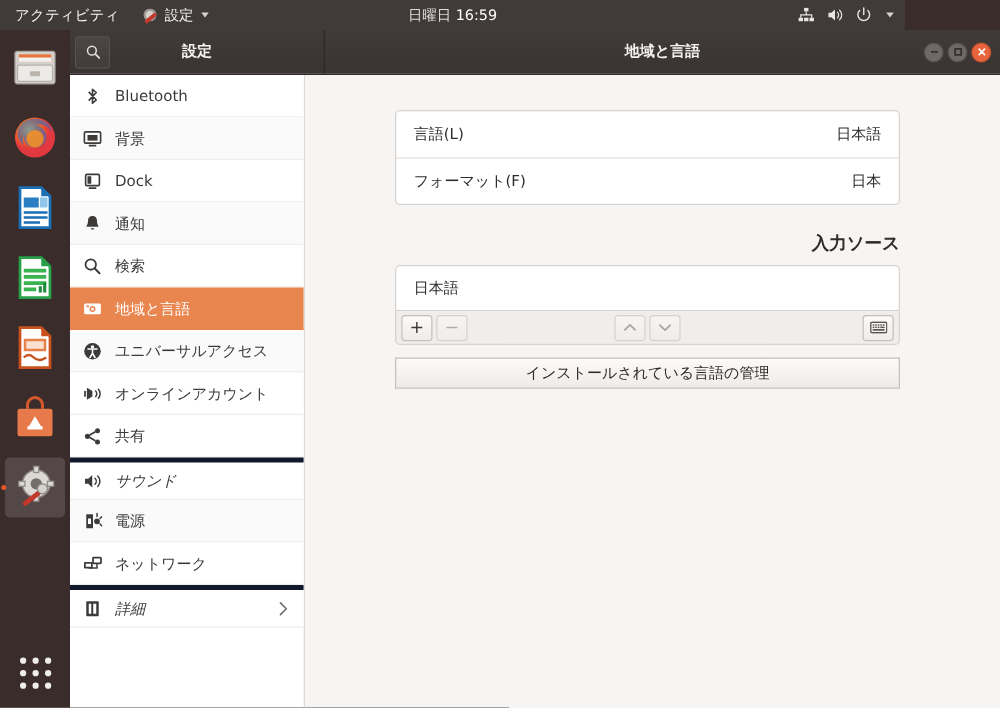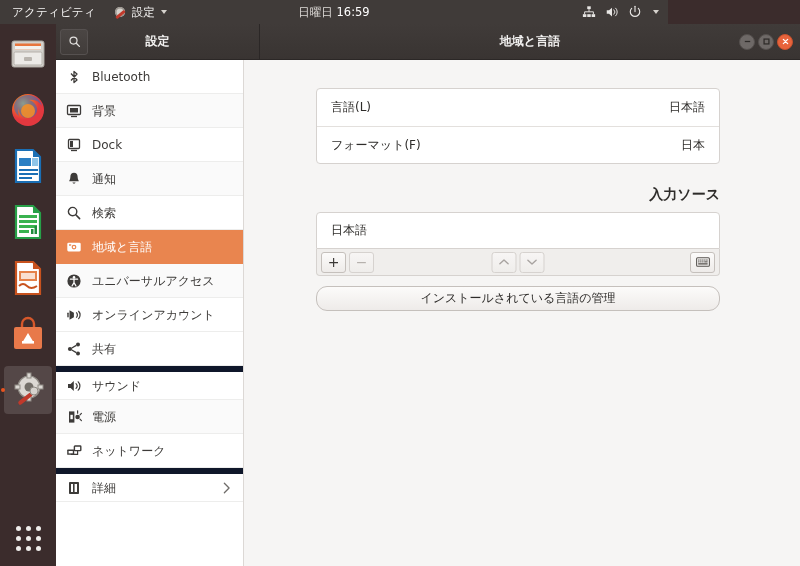--- a/index.html
+++ b/index.html
@@ -6,21 +6,21 @@
   html, body {
     width: 800px; height: 566px;
     font-family: "DejaVu Sans", "Liberation Sans", sans-serif;
     overflow: hidden;
     background: #3b2c2c;
   }
   #screen { position: relative; width: 800px; height: 566px; }
 
   
   #topbar {
-    position: absolute; top: 0; left: 0; width: 668px; height: 24px;
+    position: absolute; top: 0; left: 0; width: 724px; height: 24px;
     background: #403b39;
     display: flex; align-items: center;
     color: #f2f1f0; font-size: 11.5px;
   }
   .tb-activities { padding: 0 10px 0 12px; color: #f6f5f4; letter-spacing: .2px; }
   .tb-appmenu { display: flex; align-items: center; gap: 4px; padding: 0 8px; }
   .tb-appicon {
     width: 14px; height: 14px; position: relative; display: inline-block;
   }
   .tb-appicon .gear {
@@ -142,21 +142,21 @@
     height: 34px; display: flex; align-items: center;
     padding-left: 10px; gap: 10px;
     font-size: 12px; color: #3d3b39;
     border-bottom: 1px solid #ededec;
     background: #ffffff; position: relative;
   }
   .side-item.alt { background: #fafafa; }
   .side-item.selected {
     background: #e9854f; color: #ffffff; border-bottom-color: #e9854f;
   }
-  .side-item.groupstart { border-top: 6px solid #0f172a; }
+  .side-item.groupstart { border-top: 4px solid #0f172a; font-style: italic; }
   .si-icon { width: 16px; height: 16px; flex: 0 0 16px; display: block; }
   .si-label { flex: 1; line-height: 1; }
   .si-chev { margin-right: 12px; display: block; }
 
   
   #content {
     flex: 1; background: #f6f5f4; padding: 28px 0 0 0;
     overflow: hidden;
   }
   .c-inner { width: 404px; margin: 0 auto; margin-left: 72px; text-align: right; }
@@ -195,21 +195,21 @@
     border-color: #d6d2cf;
   }
   .tbtn + .tbtn { margin-left: 3px; }
   .tb-center {
     position: absolute; left: 50%; transform: translateX(-50%);
     display: flex;
   }
   .tb-end { margin-left: auto; }
   .manage-btn {
     margin-top: 10px; height: 25px; width: 100%;
-    border: 1px solid #c5c0bc; border-radius: 11px;
+    border: 1px solid #c5c0bc; border-radius: 0;
     background: linear-gradient(to bottom, #fcfbfa, #eeebe9);
     display: flex; align-items: center; justify-content: center;
     font-size: 12px; color: #2e2c2a;
   }
 </style>
 </head>
 <body>
 
 <div id="screen">
 

